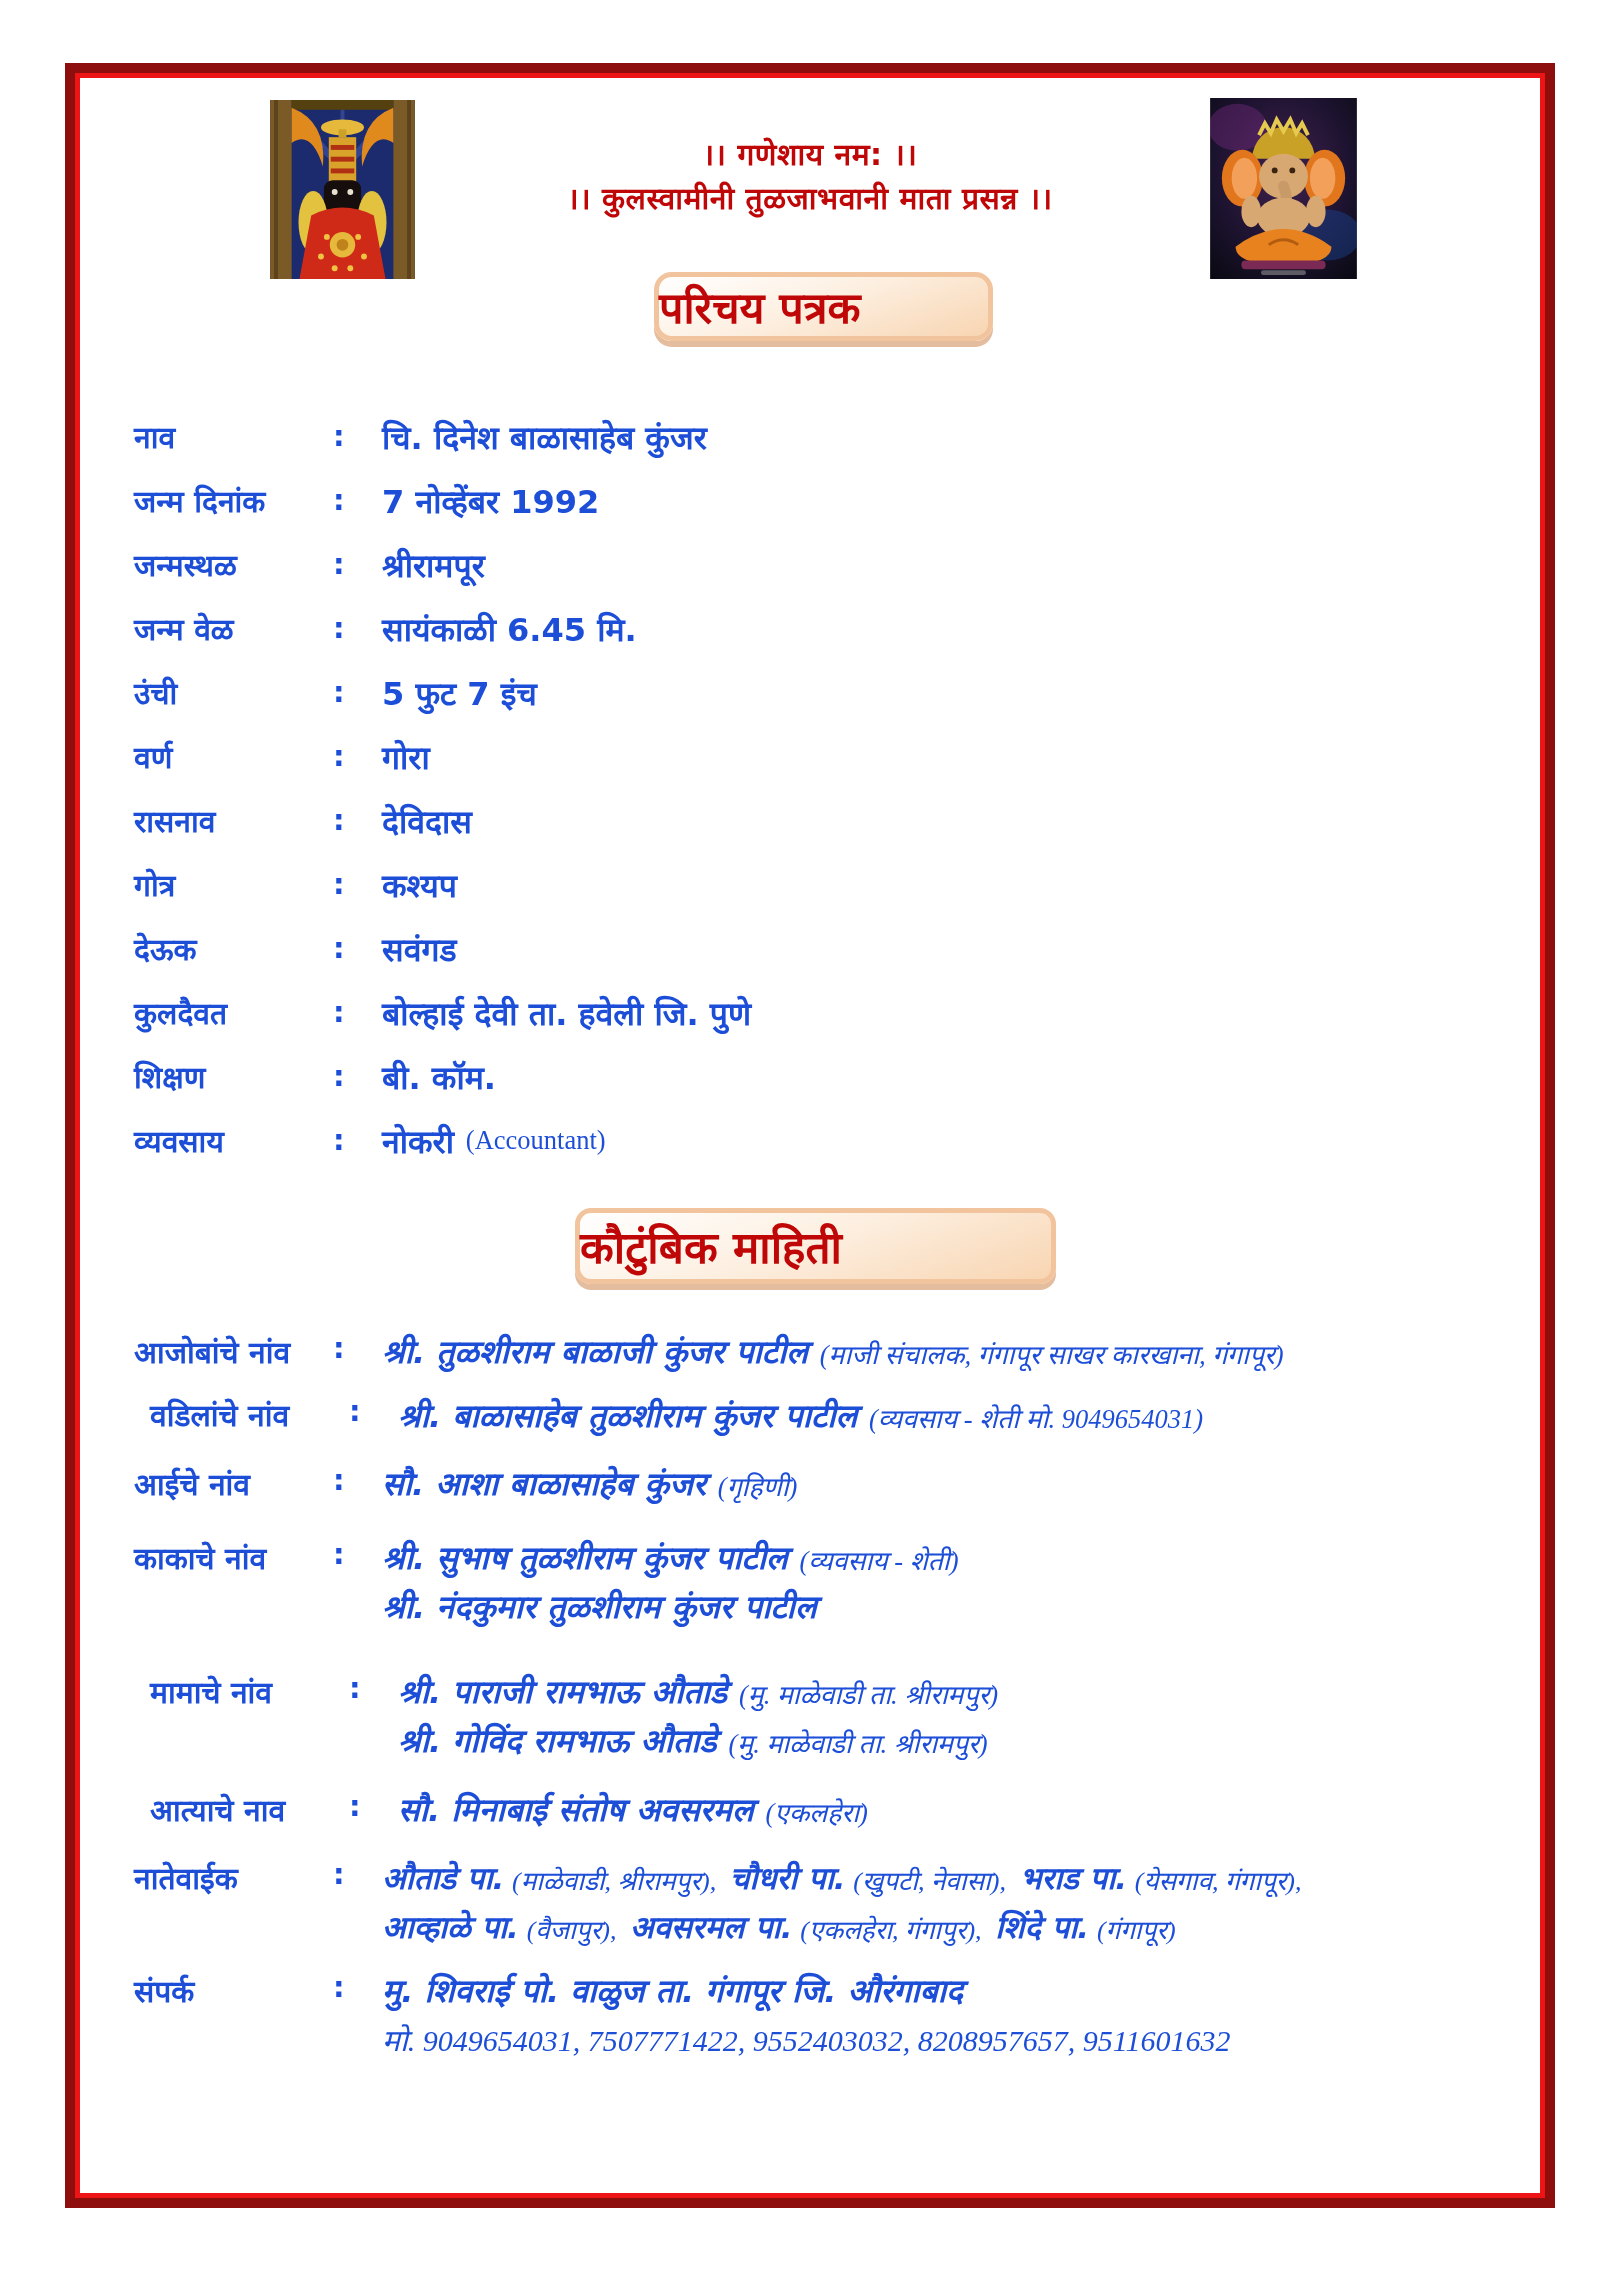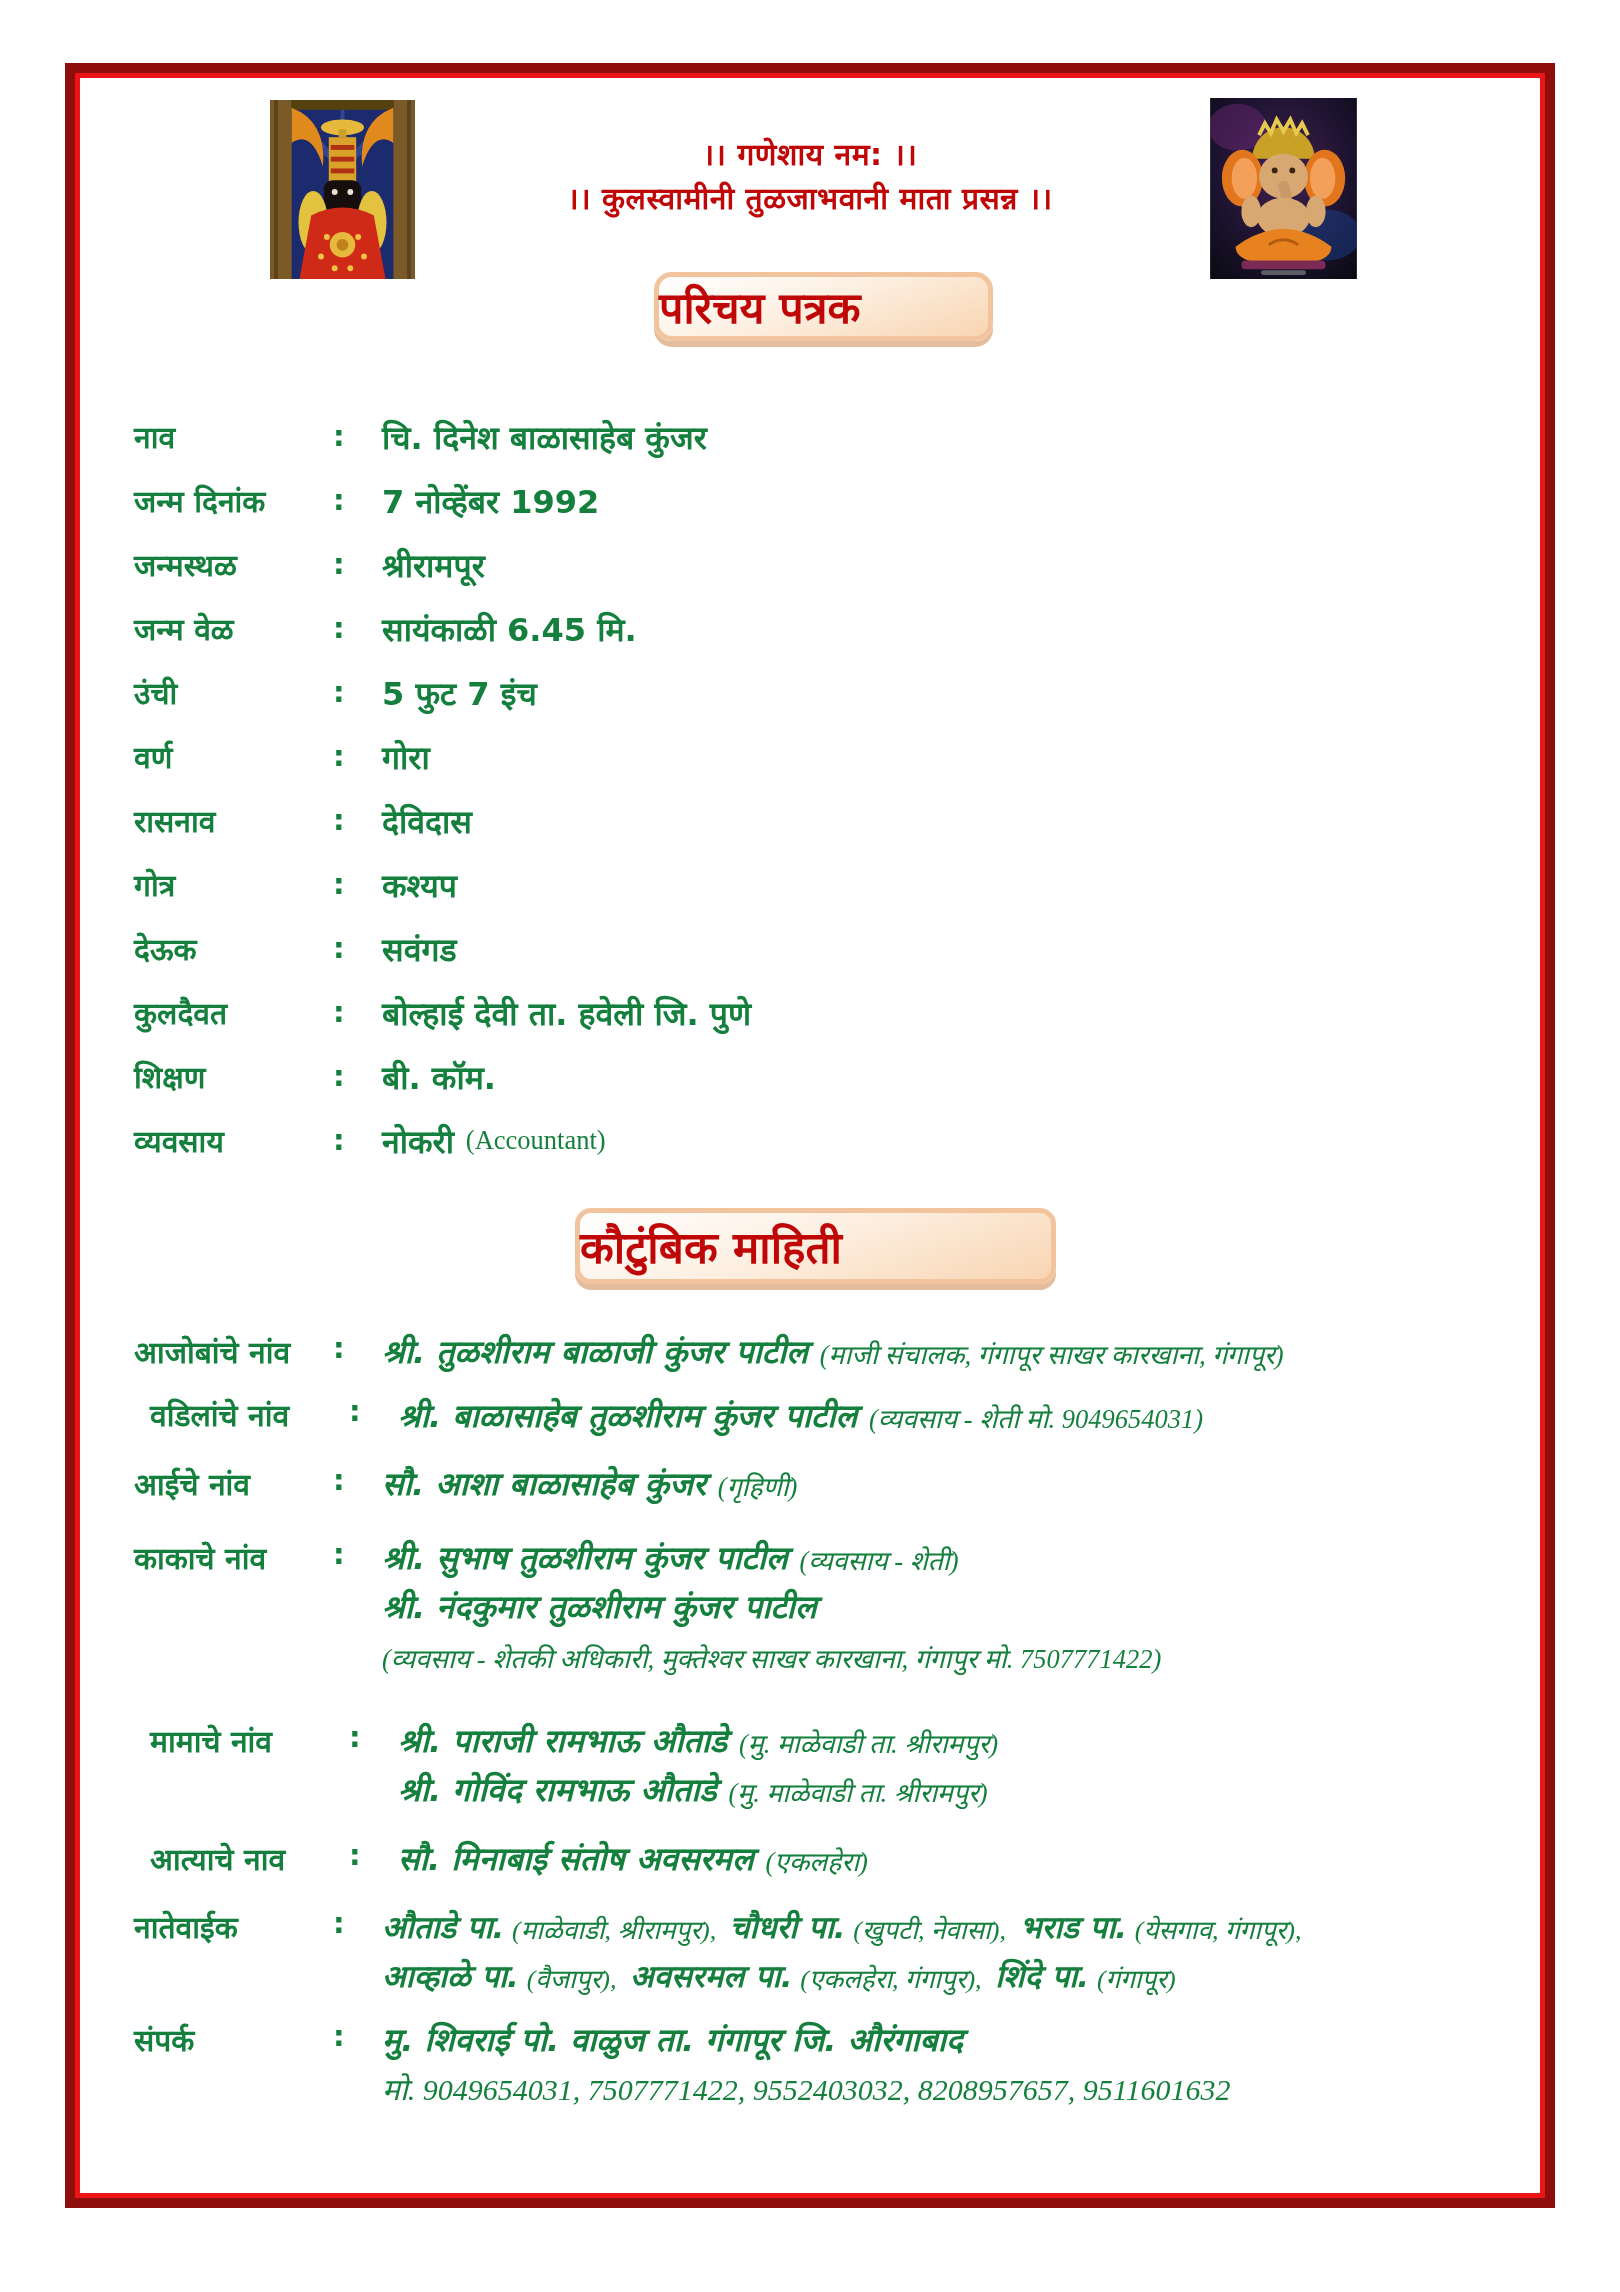--- a/index.html
+++ b/index.html
@@ -27,21 +27,21 @@
   .badge{
     position:absolute;box-sizing:border-box;
     border:5.9px solid #F2C49E;border-radius:17.6px;
     background:linear-gradient(160deg,#ffffff 0%,#fdf0e2 45%,#f8d5b2 100%);
     box-shadow:0 5.9px 0 0 rgba(219,167,126,.75);
     display:flex;align-items:center;
     color:#C00707;font-weight:bold;
   }
   #badge-parichay{left:654px;top:272px;width:339px;height:69px;font-size:43px;}
   #badge-family{left:575px;top:1208px;width:481px;height:76px;font-size:44px;border-radius:16px;}
-  .details{position:absolute;left:134px;width:1362px;color:#15803d;}
+  .details{position:absolute;left:134px;width:1362px;color:#1d4ed8;}
   #personal-list{top:404px;}
   .prow{display:flex;align-items:center;height:64px;}
   .label{flex:0 0 199px;font-size:30px;font-weight:bold;}
   .colon{flex:0 0 49px;font-size:29px;font-weight:bold;}
   .value{font-size:32px;font-weight:bold;white-space:nowrap;}
   .note{
     font-size:26.5px;font-weight:normal;margin-left:11.8px;white-space:nowrap;
     font-family:"Liberation Serif","DejaVu Serif","DejaVu Sans",serif;
   }
   #family-list{top:1323px;}
@@ -257,23 +257,20 @@
     <span class="label">काकाचे नांव</span>
     <span class="colon">:</span>
     <div class="fcontent">
       <div class="fline">
         <span class="value">श्री. सुभाष तुळशीराम कुंजर पाटील</span>
         <span class="note">(व्यवसाय - शेती)</span>
       </div>
       <div class="fline">
         <span class="value">श्री. नंदकुमार तुळशीराम कुंजर पाटील</span>
       </div>
-      <div class="fline">
-        <span class="note" style="margin-left:0">(व्यवसाय - शेतकी अधिकारी, मुक्तेश्वर साखर कारखाना, गंगापुर मो. 7507771422)</span>
-      </div>
     </div>
   </div>
 
   <div class="frow mb20">
     <span class="label">मामाचे नांव</span>
     <span class="colon">:</span>
     <div class="fcontent">
       <div class="fline">
         <span class="value">श्री. पाराजी रामभाऊ औताडे</span>
         <span class="note">(मु. माळेवाडी ता. श्रीरामपुर)</span>

